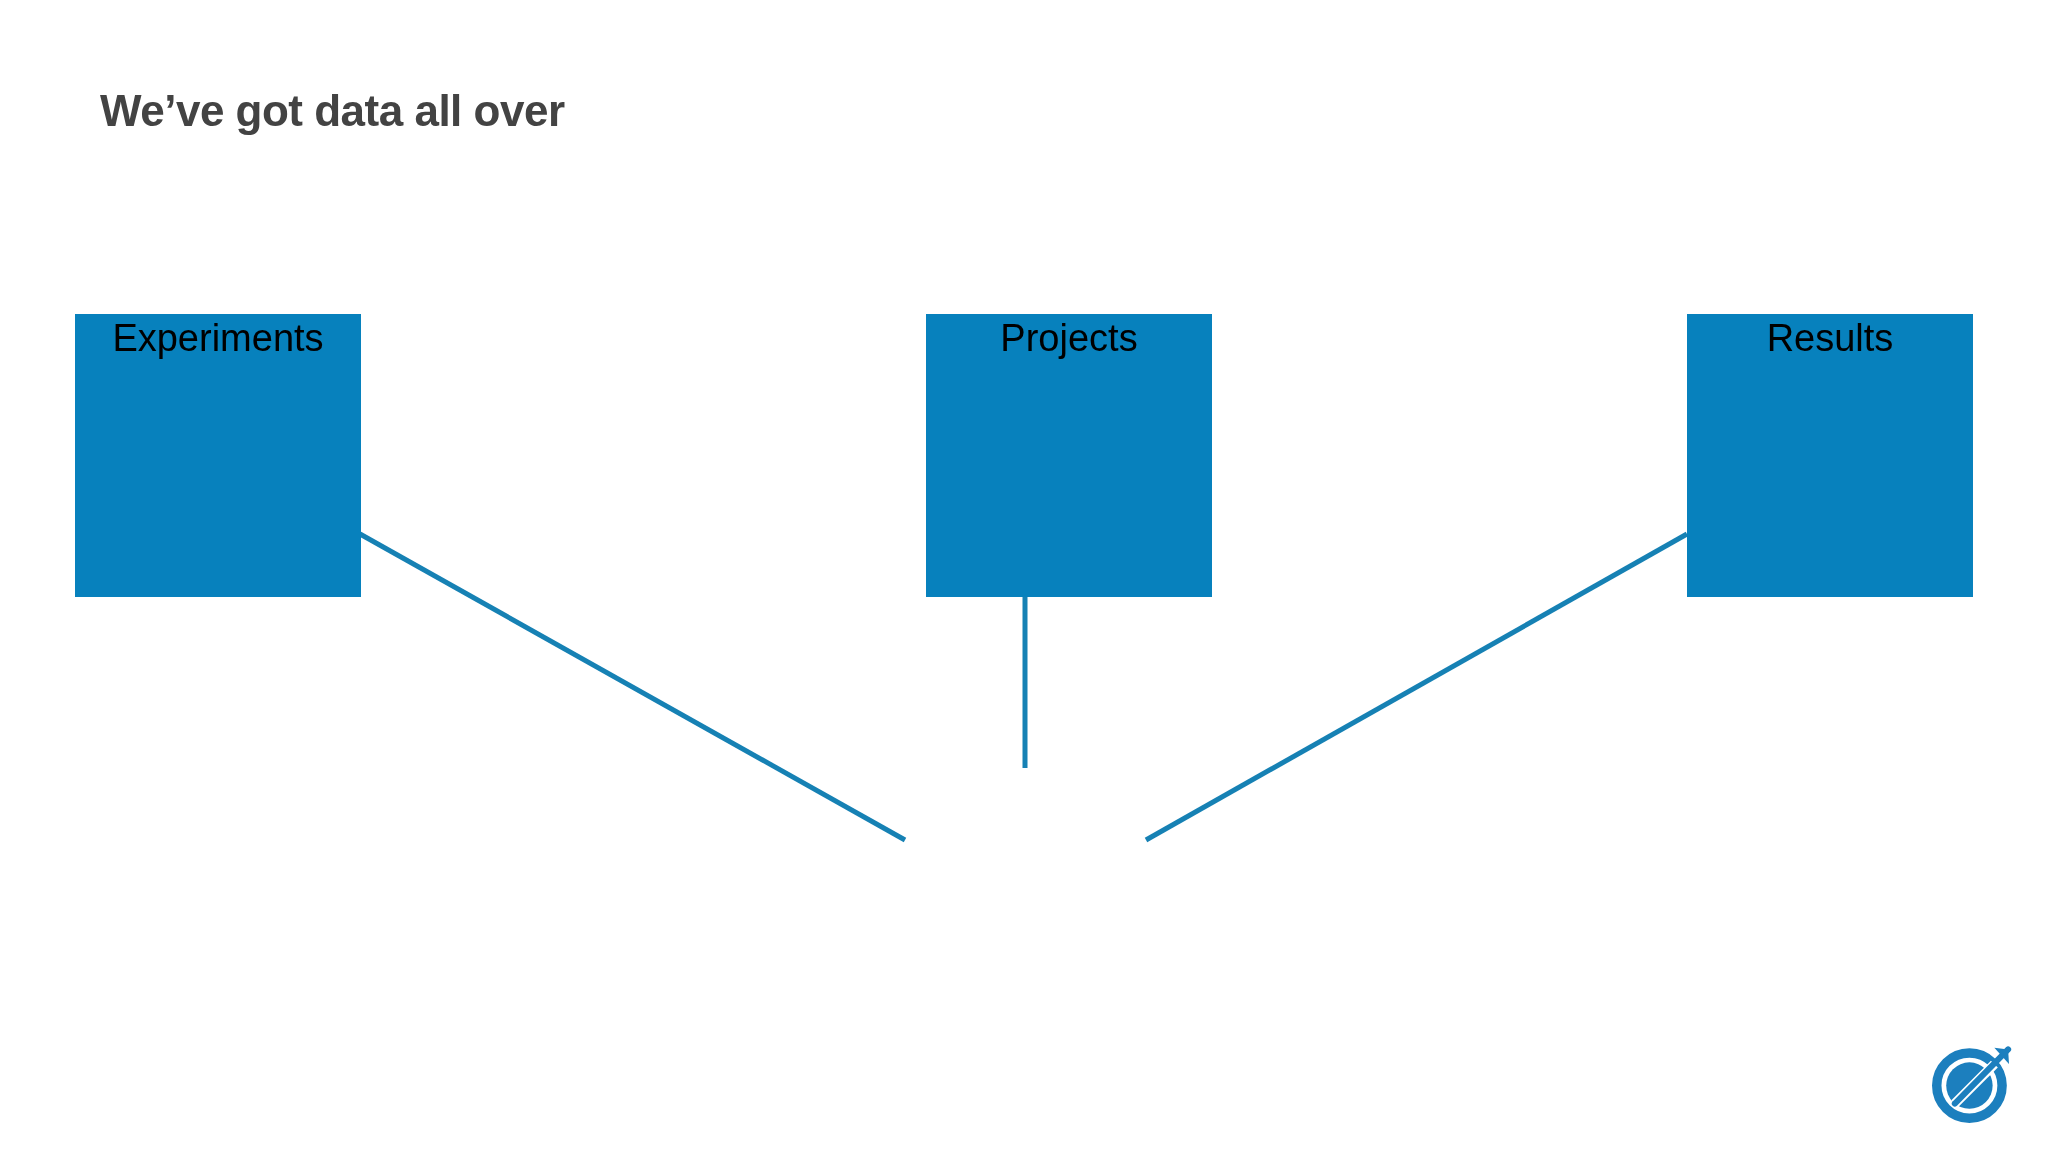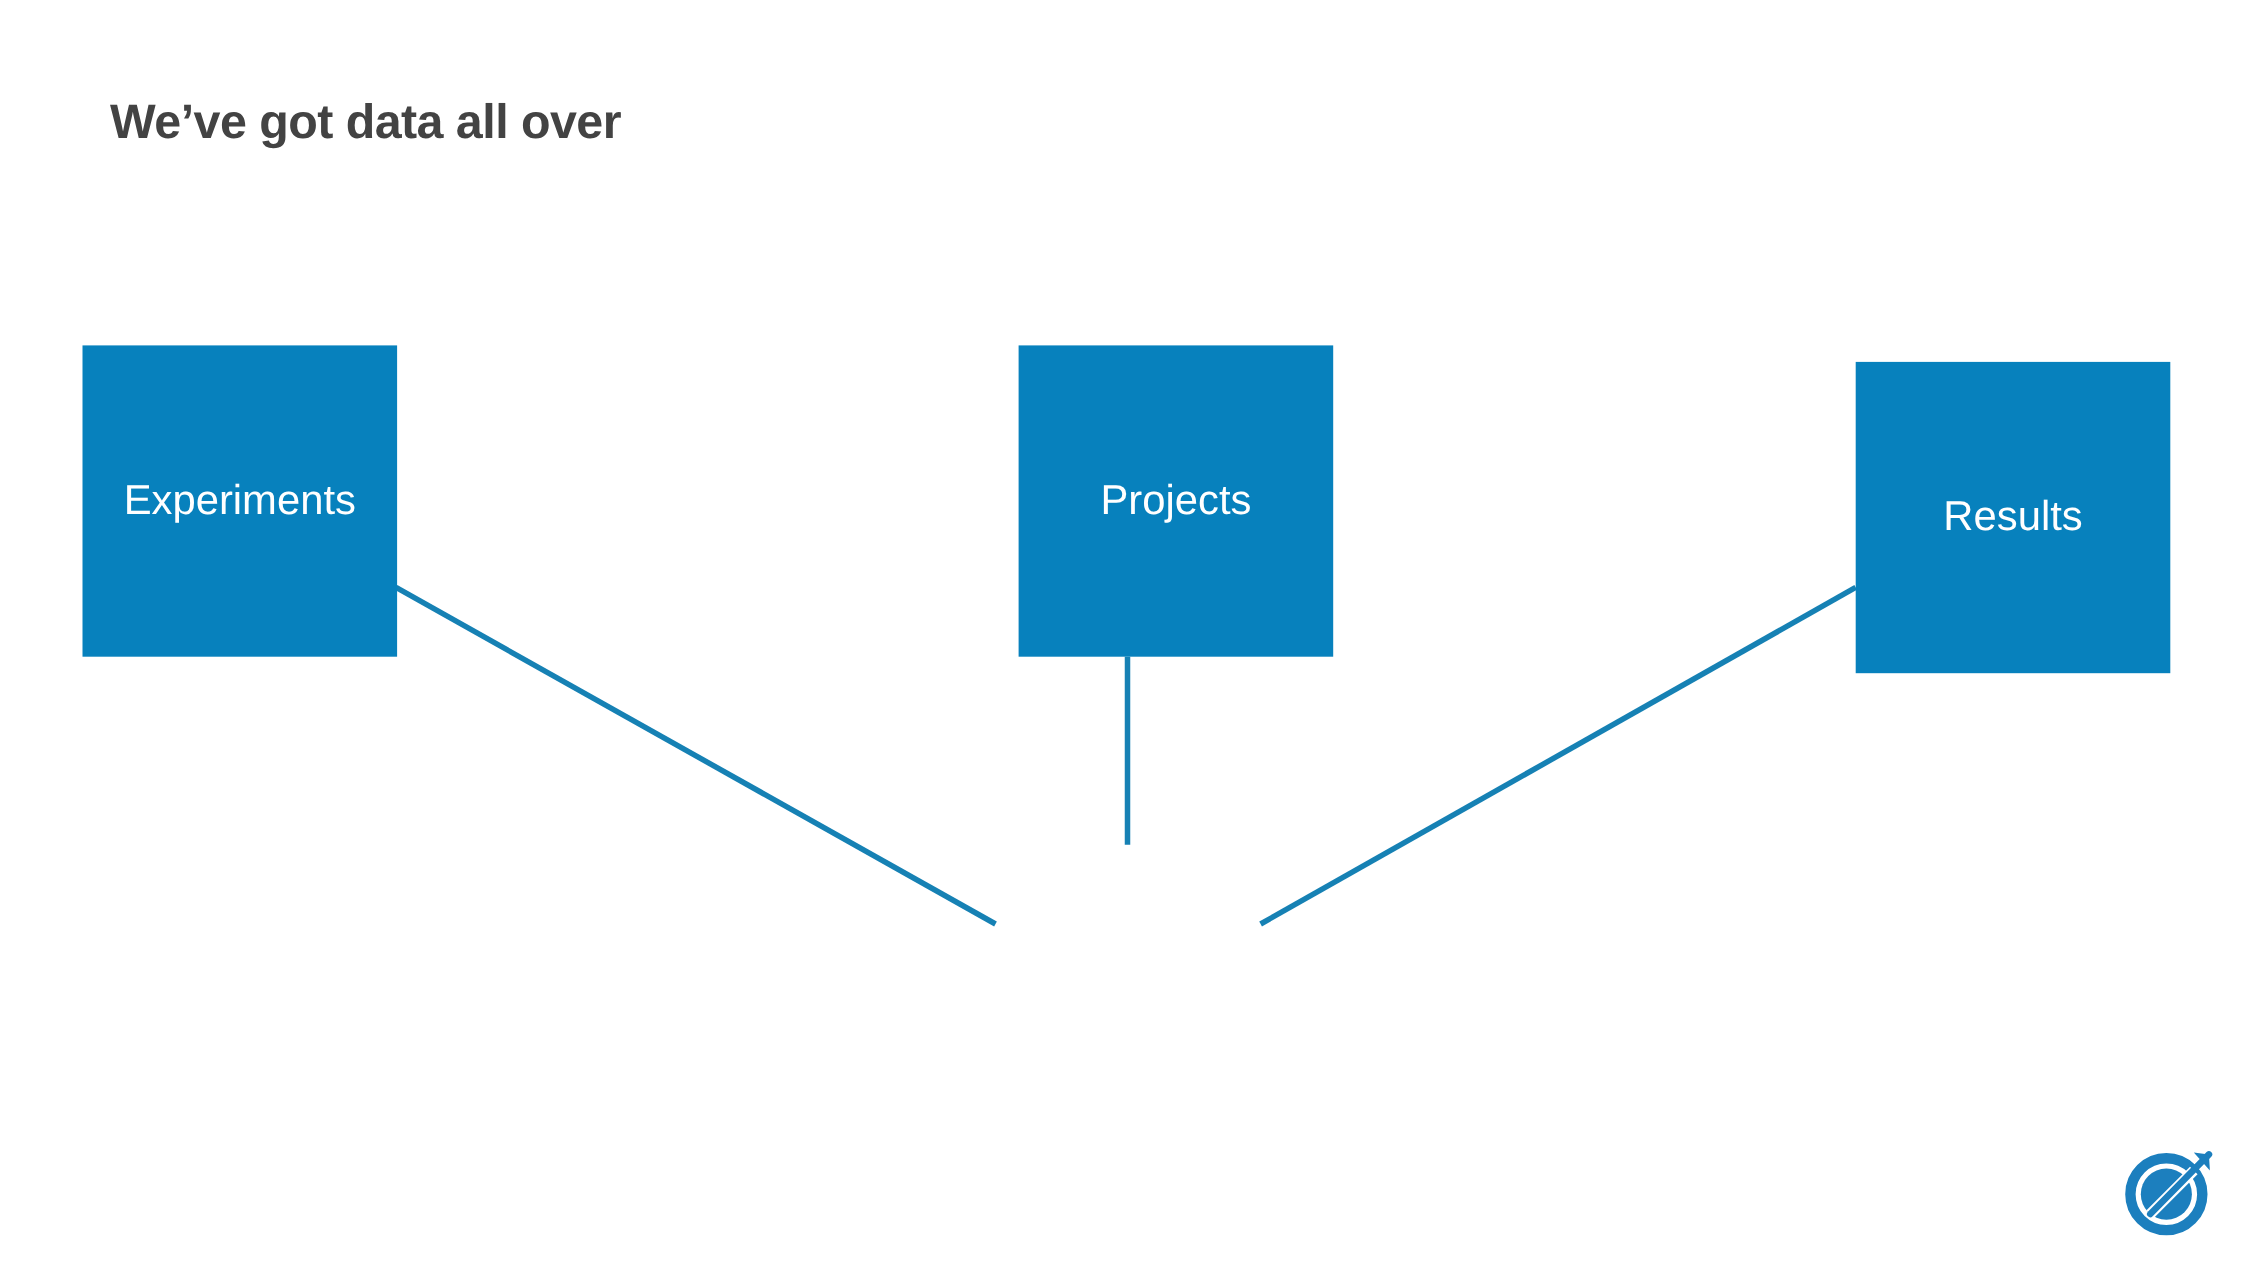--- a/index.html
+++ b/index.html
@@ -40,39 +40,39 @@
     left: 0;
     top: 0;
     width: 2048px;
     height: 1152px;
   }
 
   
   .node {
     position: absolute;
     display: flex;
-    align-items: center;
+    align-items: flex-start;
     justify-content: center;
     background: #0781BD;
-    color: #ffffff;
+    color: #000000;
     font-size: 38px;
     font-weight: normal;
     text-align: center;
     line-height: 1.28;
     box-sizing: border-box;
   }
 
   .node-box {
     width: 286px;
     height: 283px;
   }
 
   #node-experiments { left: 75px;   top: 314px; }
   #node-projects    { left: 882px;  top: 314px; margin-left: 44px; }
-  #node-results     { left: 1687px; top: 329px; }
+  #node-results     { left: 1687px; top: 314px; }
 
   #node-api-gateway {
     left: 882px;
     top: 763px;
     width: 288px;
     height: 288px;
     border-radius: 50%;
     z-index: 2;
   }
 

